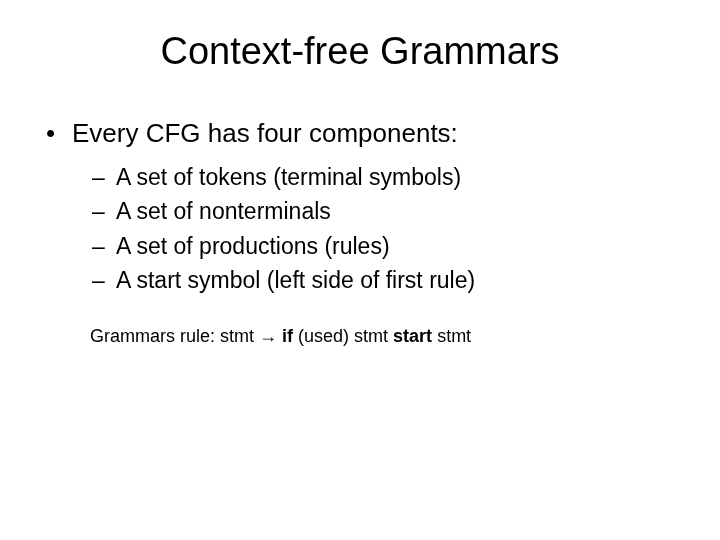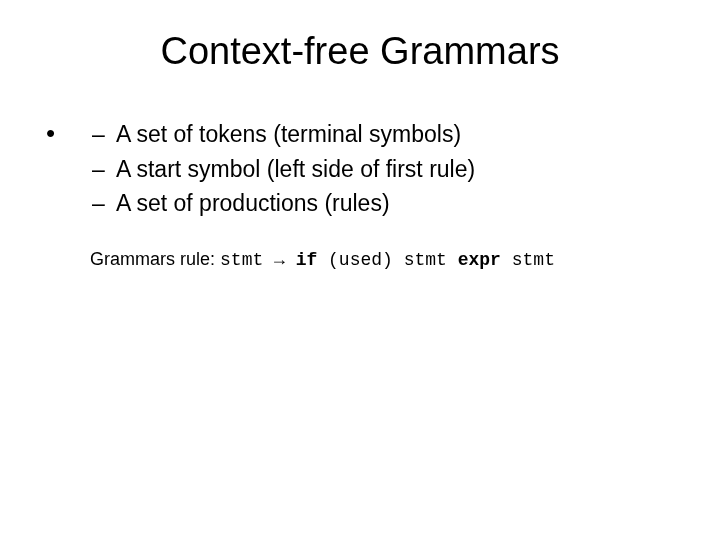--- a/index.html
+++ b/index.html
@@ -63,38 +63,40 @@
   }
   .example {
     margin-top: 28px;
     margin-left: 60px;
     font-size: 18px;
   }
   .example .label {
     font-family: Arial, Helvetica, sans-serif;
   }
   .example .code {
-    font-family: Liberation Mono, monospace;
+    font-family: Liberation Sans, sans-serif;
   }
   .example .kw {
     font-weight: bold;
   }
 </style>
 </head>
 <body>
 
 <div class="slide">
   <div class="title">Context-free Grammars</div>
 
   <ul class="top">
     <li>
+      <span>Every CFG has four components:</span>
       <ul class="sub">
         <li>A set of tokens (terminal symbols)</li>
+        <li>A set of nonterminals</li>
+        <li>A set of productions (rules)</li>
         <li>A start symbol (left side of first rule)</li>
-        <li>A set of productions (rules)</li>
       </ul>
     </li>
   </ul>
 
   <div class="example">
-    <span class="label">Grammars rule: </span><span class="code">stmt</span><span class="code"> → </span><span class="code kw">if</span><span class="code"> (used) </span><span class="code">stmt</span><span class="code"> </span><span class="code kw">expr</span><span class="code"> </span><span class="code">stmt</span>
+    <span class="label">Grammars rule: </span><span class="code">stmt</span><span class="code"> → </span><span class="code kw">if</span><span class="code"> (used) </span><span class="code">stmt</span><span class="code"> </span><span class="code kw">start</span><span class="code"> </span><span class="code">stmt</span>
   </div>
 </div>
 
 </body></html>

